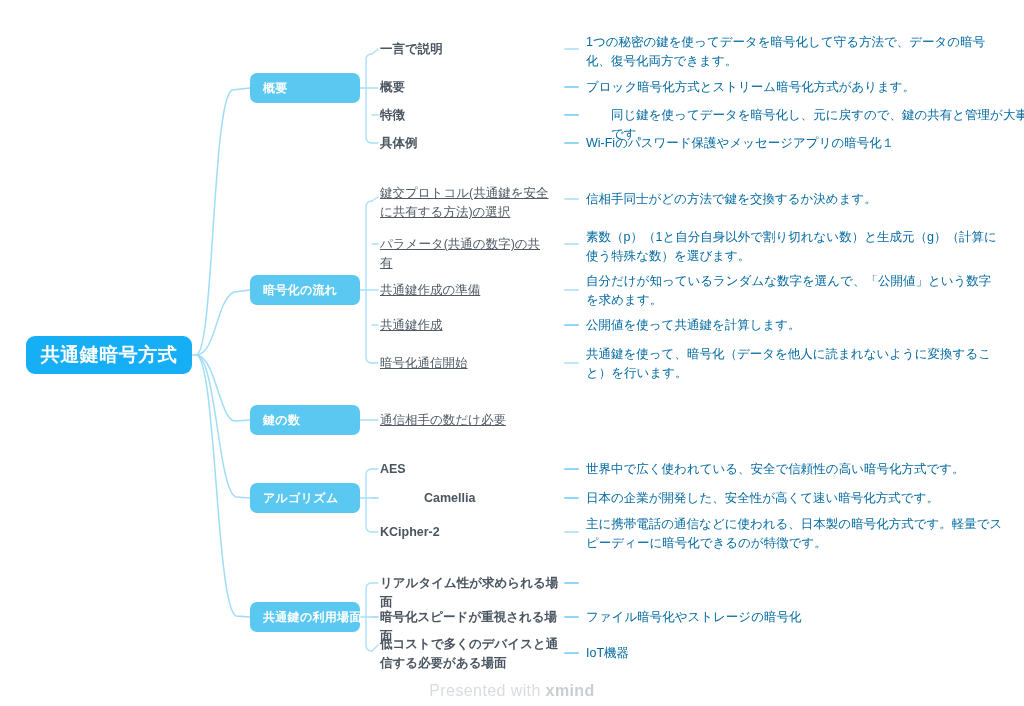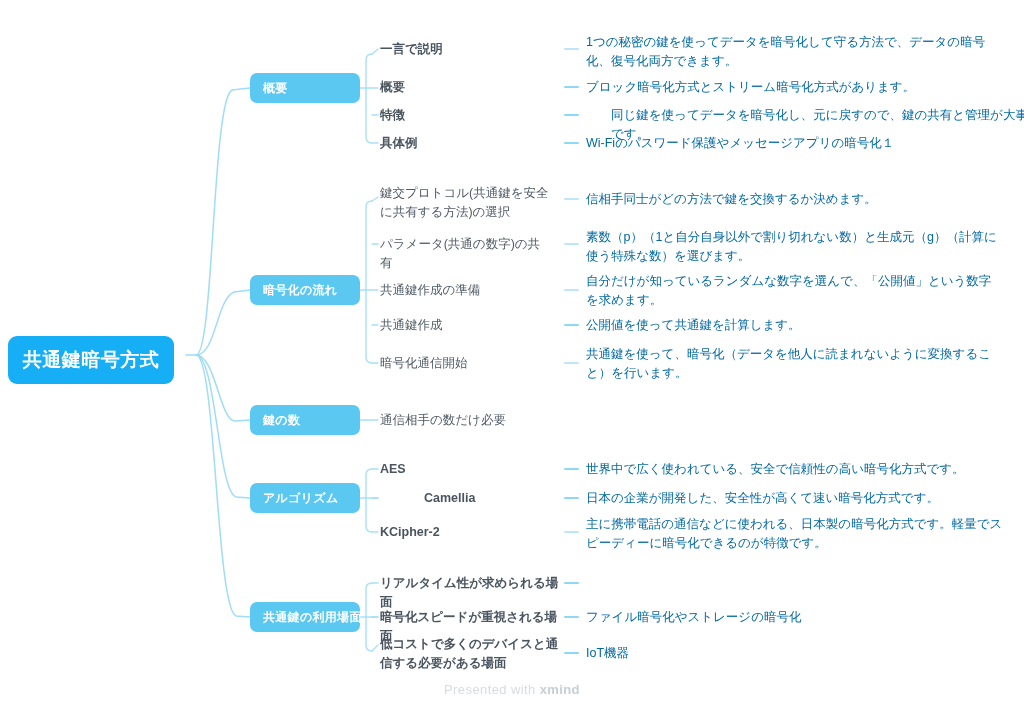--- a/index.html
+++ b/index.html
@@ -67,20 +67,21 @@
     position: absolute;
     color: #4a5560;
     font-weight: bold;
     font-size: 12.5px;
     line-height: 19px;
     box-sizing: border-box;
   }
   .topic2.plain {
     font-weight: normal;
     color: #4f5a65;
+    text-decoration: underline;
   }
 
   
   .topic3 {
     position: absolute;
     color: #0369a1;
     font-weight: normal;
     font-size: 12.5px;
     line-height: 19px;
     box-sizing: border-box;
@@ -98,21 +99,21 @@
     background: #bfe6f8;
   }
 
   
   .watermark {
     position: absolute;
     left: 0;
     top: 682px;
     width: 1024px;
     text-align: center;
-    font-size: 13px;
+    font-size: 16px;
     color: #d8dcdf;
     letter-spacing: 0.4px;
   }
   .watermark b {
     color: #c9ced2;
     font-weight: bold;
   }
 </style>
 </head>
 <body>
@@ -163,21 +164,21 @@
 
       <path d="M360,617 L366,617"></path>
       <path d="M372,583 Q366,583 366,589 L366,645 Q366,651 372,651"></path>
       <path d="M366,617 L378,617"></path>
       <path d="M372,583 L378,583"></path>
       <path d="M372,617 L378,617"></path>
       <path d="M372,651 L378,645"></path>
     </g>
   </svg>
 
-  <div class="root-node" style="left:8px; top:336px; width:166px; height:48px;">
+  <div class="root-node" style="left:26px; top:336px; width:166px; height:38px;">
     <span>共通鍵暗号方式</span>
   </div>
 
   <div class="branch-node" style="left:250px; top:73px; width:110px;">
     <span>概要</span>
   </div>
 
   <div class="topic2" style="left:380px; top:40px; width:170px;">一言で説明</div>
   <div class="dash pale" style="left:564px; top:48px;"></div>
   <div class="topic3" style="left:586px; top:33px; width:418px;">1つの秘密の鍵を使ってデータを暗号化して守る方法で、データの暗号化、復号化両方できます。</div>

